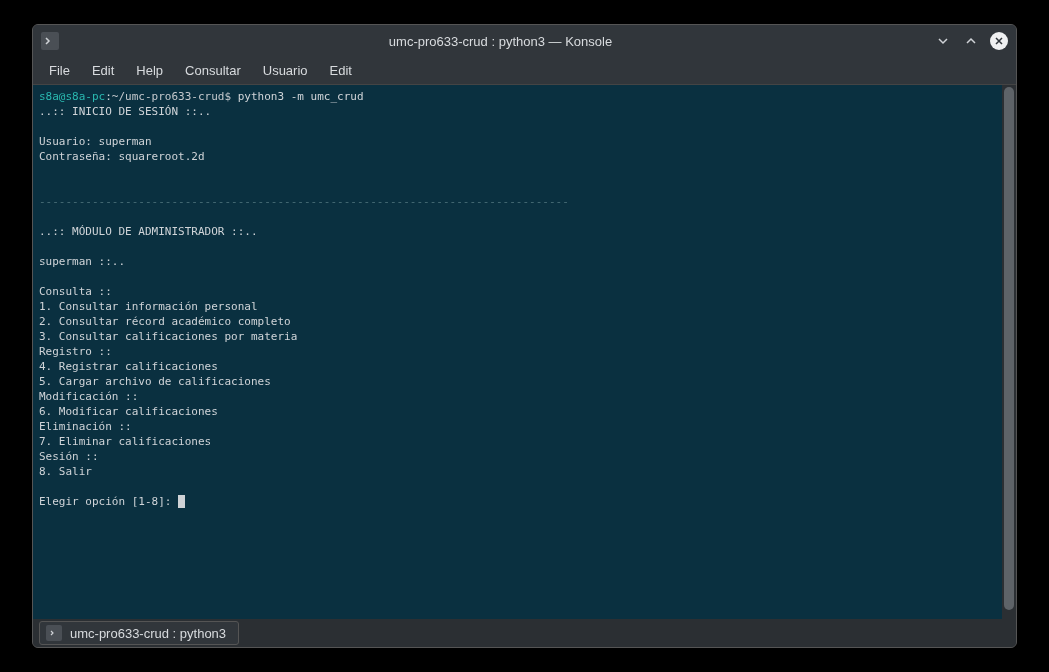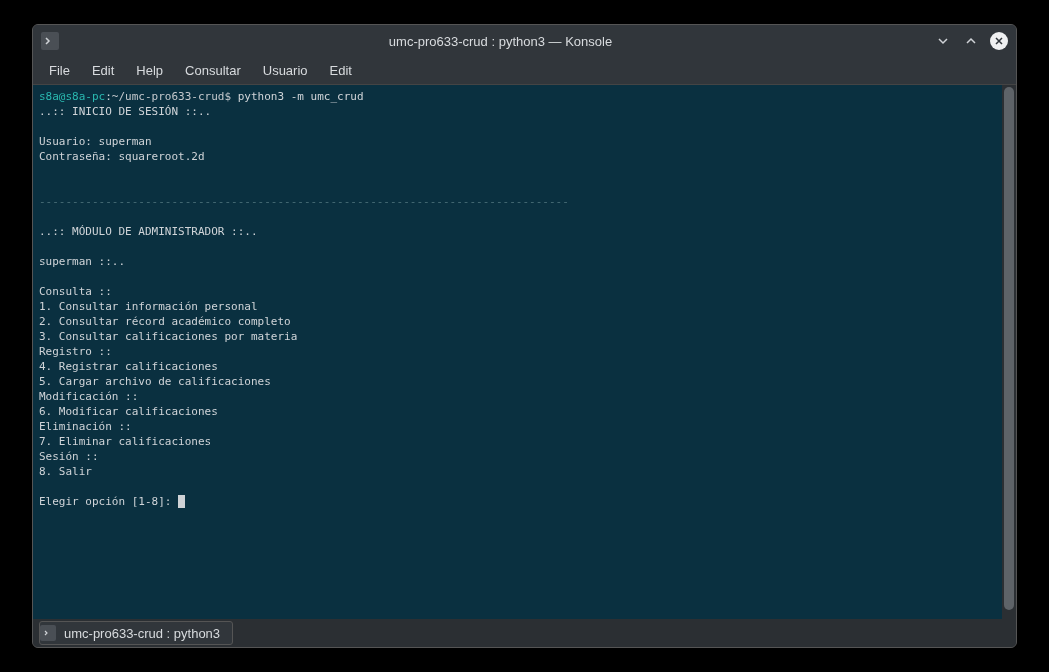--- a/index.html
+++ b/index.html
@@ -144,21 +144,21 @@
       height: 28px;
       background: #2b2f33;
       display: flex;
       align-items: center;
       padding: 2px 6px;
     }
     .tab {
       background: #31363b;
       display: flex;
       align-items: center;
-      padding: 3px 12px 3px 0;
+      padding: 3px 12px 3px 6px;
       font-size: 13px;
       color: #d8dbde;
       border-radius: 3px;
       border: 1px solid #555;
       gap: 8px;
     }
     .tab-icon {
       width: 16px;
       height: 16px;
       background: #4a4f55;

